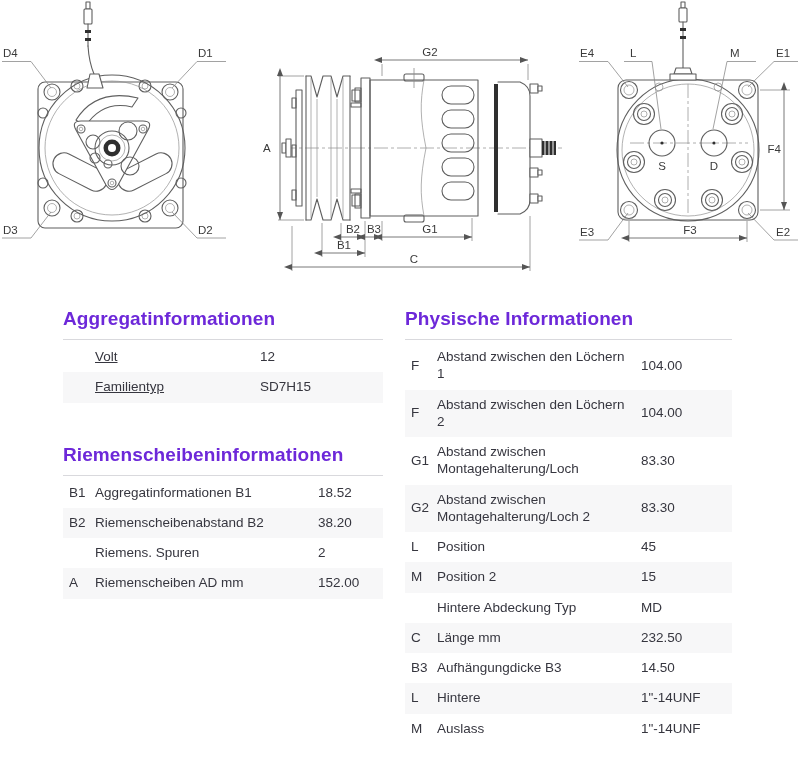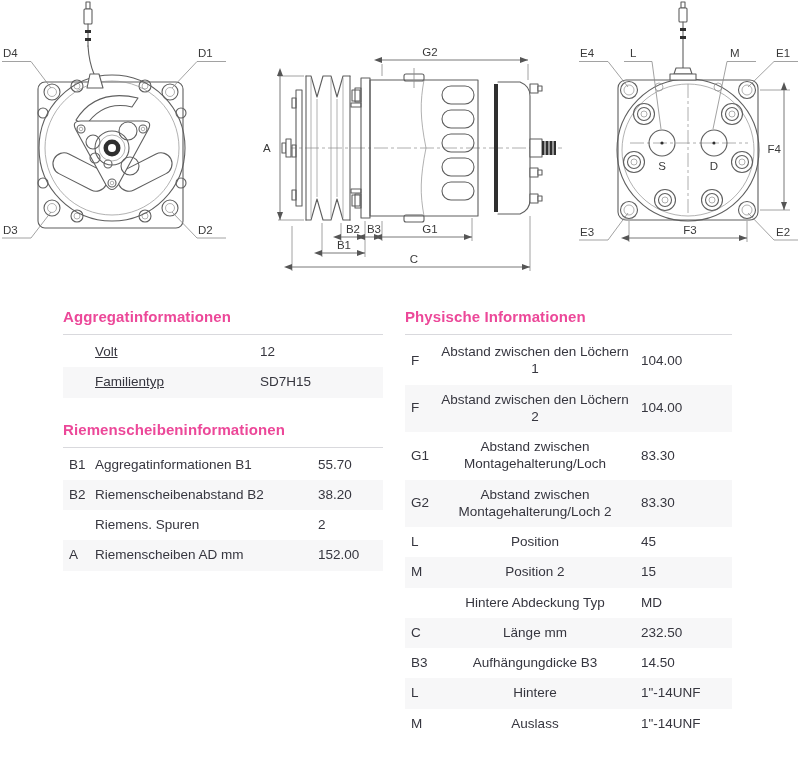--- a/index.html
+++ b/index.html
@@ -12,32 +12,32 @@
   .thin{stroke:#8f8f8f;stroke-width:.7;fill:none}
   .ext{stroke:#8a8a8a;stroke-width:.8;fill:none}
   .dim{stroke:#6a6a6a;stroke-width:.9;fill:none}
   .cl{stroke:#9a9a9a;stroke-width:.8;fill:none;stroke-dasharray:14 3 3 3}
   .dark{fill:#2f2f2f;stroke:none}
   text.dlab{font-family:"Liberation Sans",sans-serif;font-size:11.5px;fill:#3a3a3a}
   
   .tables-row{position:absolute;top:300px;left:63px;display:flex;gap:22px;}
   .col{width:320px;}
   .col-right{width:327px;}
-  section.spec + section.spec{margin-top:15px;}
-  h3.tbl-title{font-size:15px;font-weight:bold;color:#ec4899;margin:0;
+  section.spec + section.spec{margin-top:33px;}
+  h3.tbl-title{font-size:19px;font-weight:bold;color:#6d28d9;margin:0;
                padding:8px 0 9px 0;border-bottom:1px solid #d9d9dd;letter-spacing:.1px;}
   table.spec-table{width:100%;border-collapse:collapse;font-size:13.5px;color:#36363f;
                    margin-top:2px;}
   table.spec-table td{padding:6px 0 7px 0;vertical-align:middle;line-height:1.28;}
   table.spec-table tr:nth-child(even){background:#f7f7f8;}
   td.code{width:26px;padding-left:6px !important;}
   td.value{padding-right:4px !important;}
   .tbl-aggregat td.label{width:165px;text-decoration:underline;}
   .tbl-riemen td.label{width:223px;}
-  .tbl-phys td.label{width:196px;padding-right:8px !important;text-align:center;}
+  .tbl-phys td.label{width:196px;padding-right:8px !important;}
 </style>
 </head>
 <body>
 
 <div class="page">
 
   <div class="drawings">
     <svg width="800" height="296" viewBox="0 0 800 296" xmlns="http://www.w3.org/2000/svg">
       <defs>
         <marker id="ae" markerWidth="9" markerHeight="8" refX="8" refY="3" orient="auto" markerUnits="userSpaceOnUse">
@@ -330,21 +330,21 @@
         </table>
       </section>
 
       <section class="spec">
         <h3 class="tbl-title">Riemenscheibeninformationen</h3>
         <table class="spec-table tbl-riemen">
           <tbody>
             <tr>
               <td class="code">B1</td>
               <td class="label">Aggregatinformationen B1</td>
-              <td class="value">55.70</td>
+              <td class="value">18.52</td>
             </tr>
             <tr>
               <td class="code">B2</td>
               <td class="label">Riemenscheibenabstand B2</td>
               <td class="value">38.20</td>
             </tr>
             <tr>
               <td class="code"></td>
               <td class="label">Riemens. Spuren</td>
               <td class="value">2</td>

